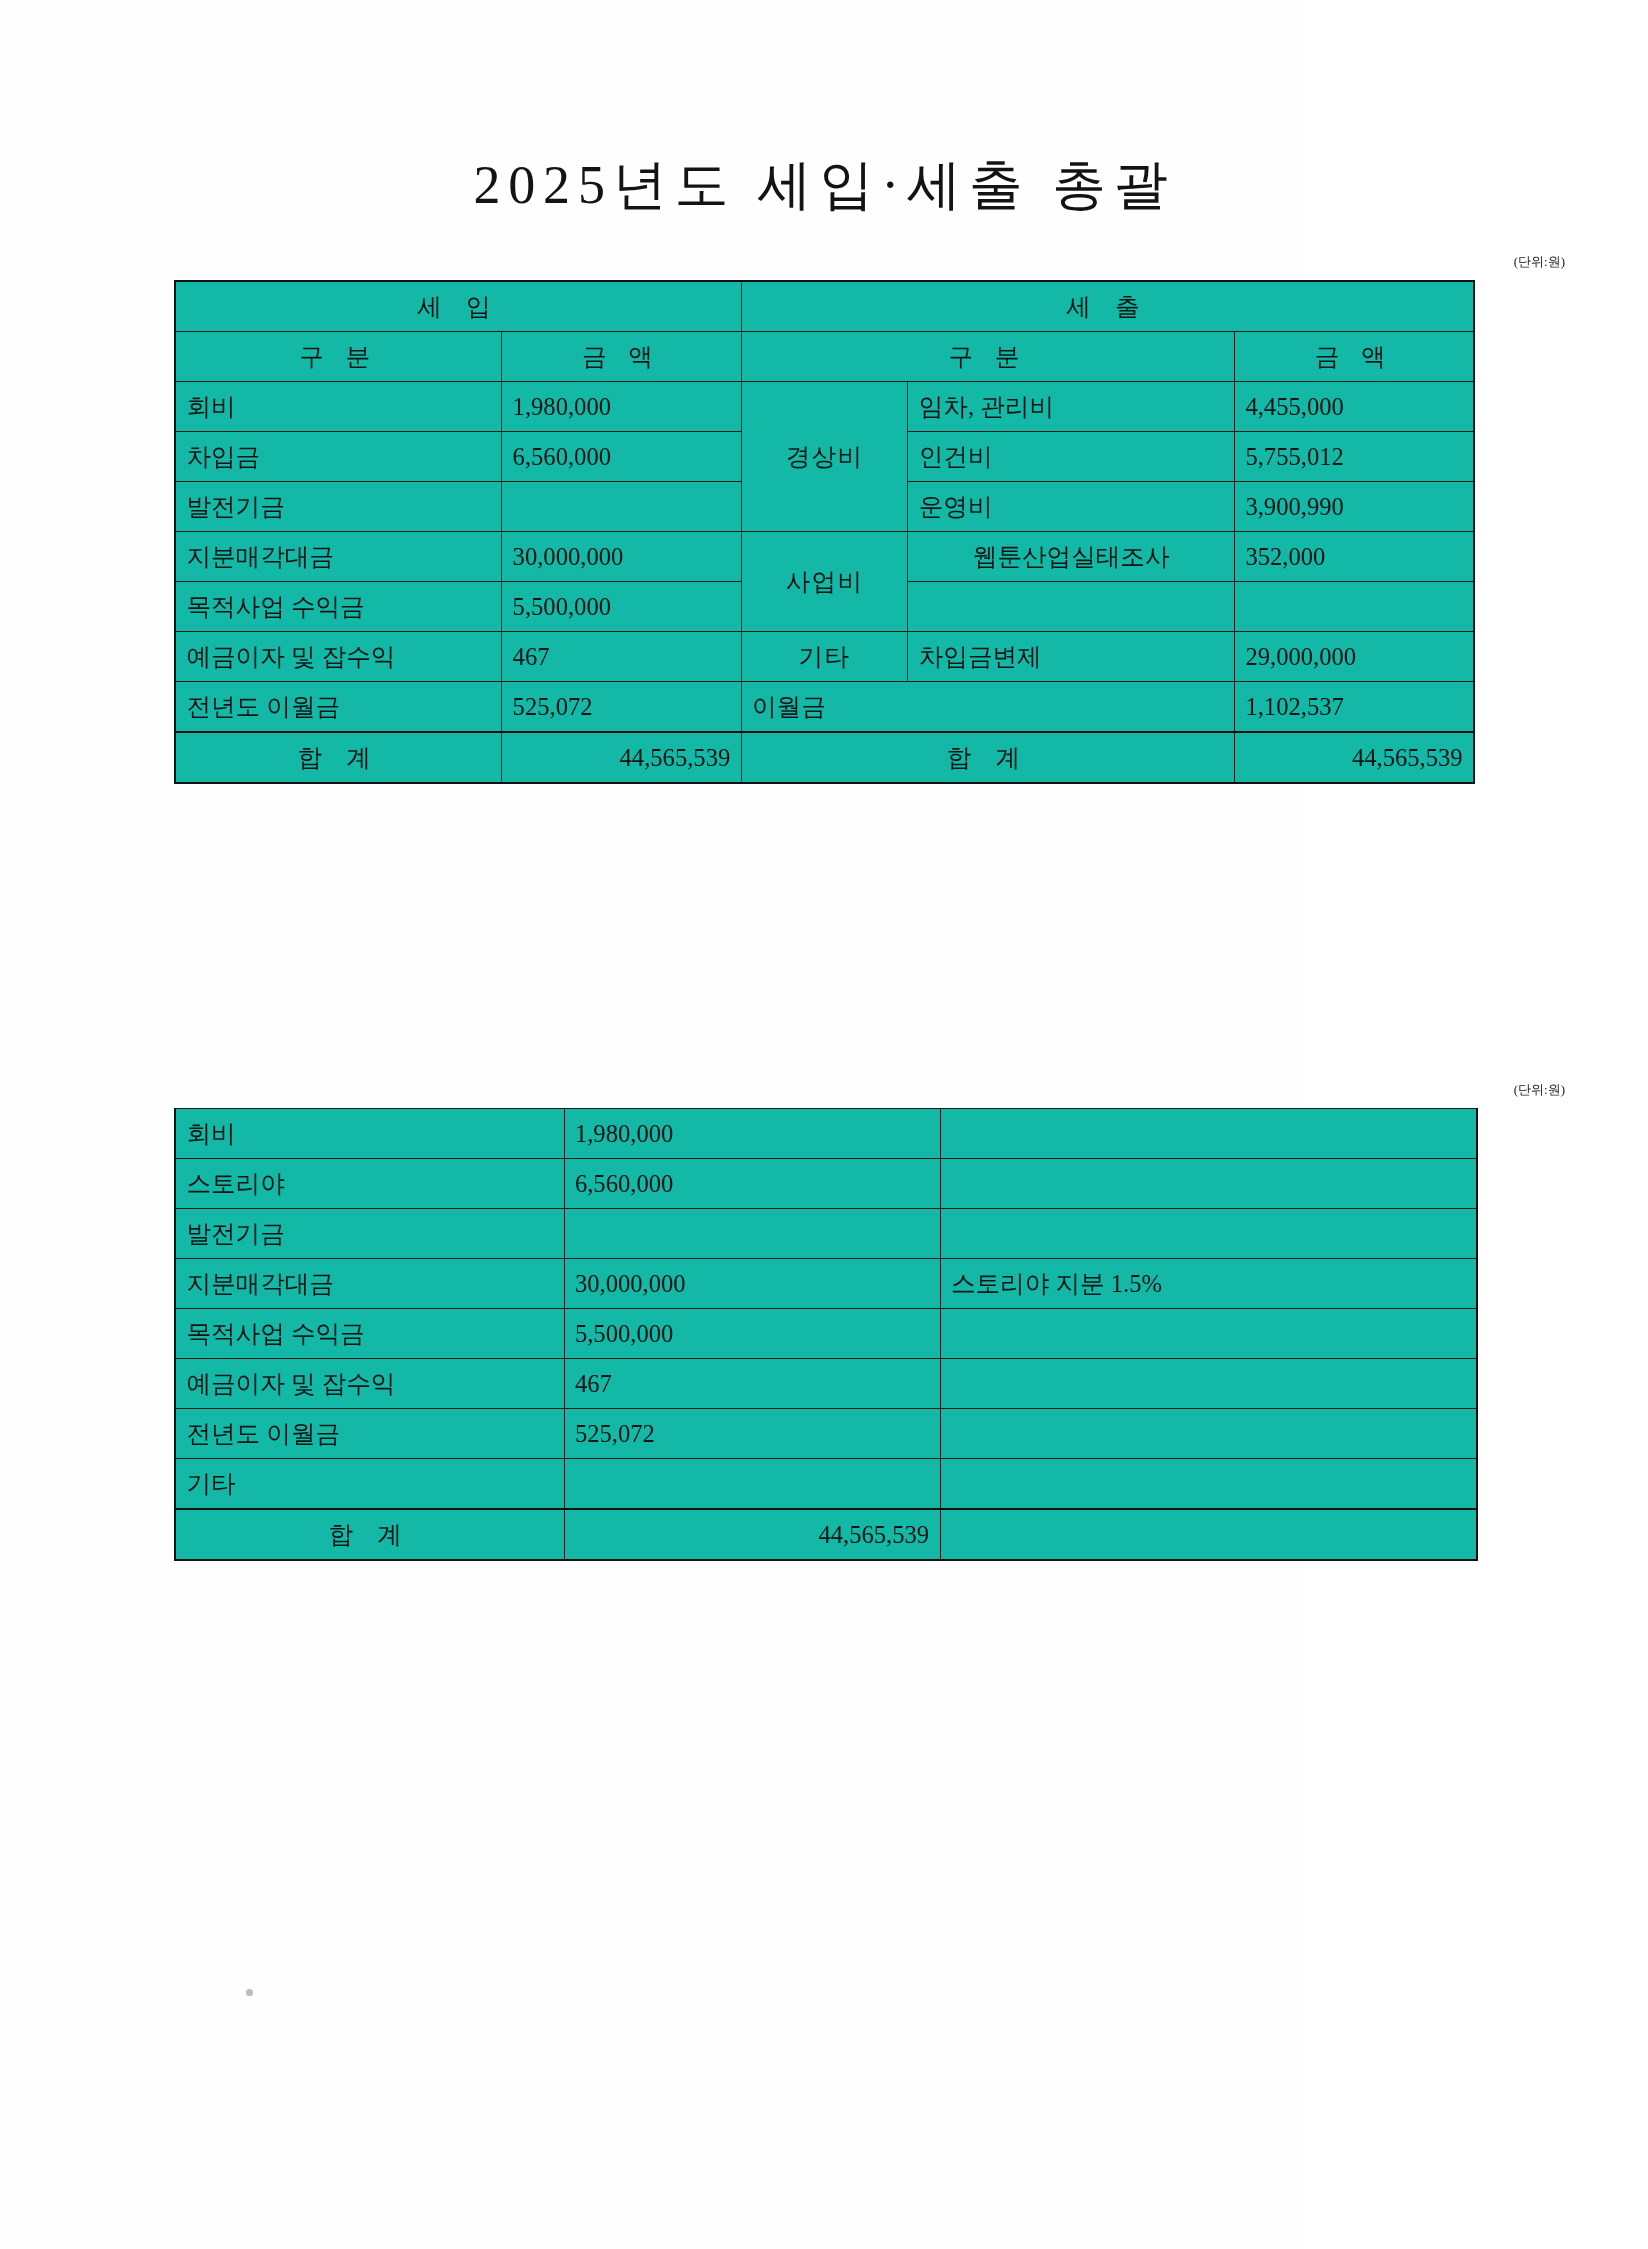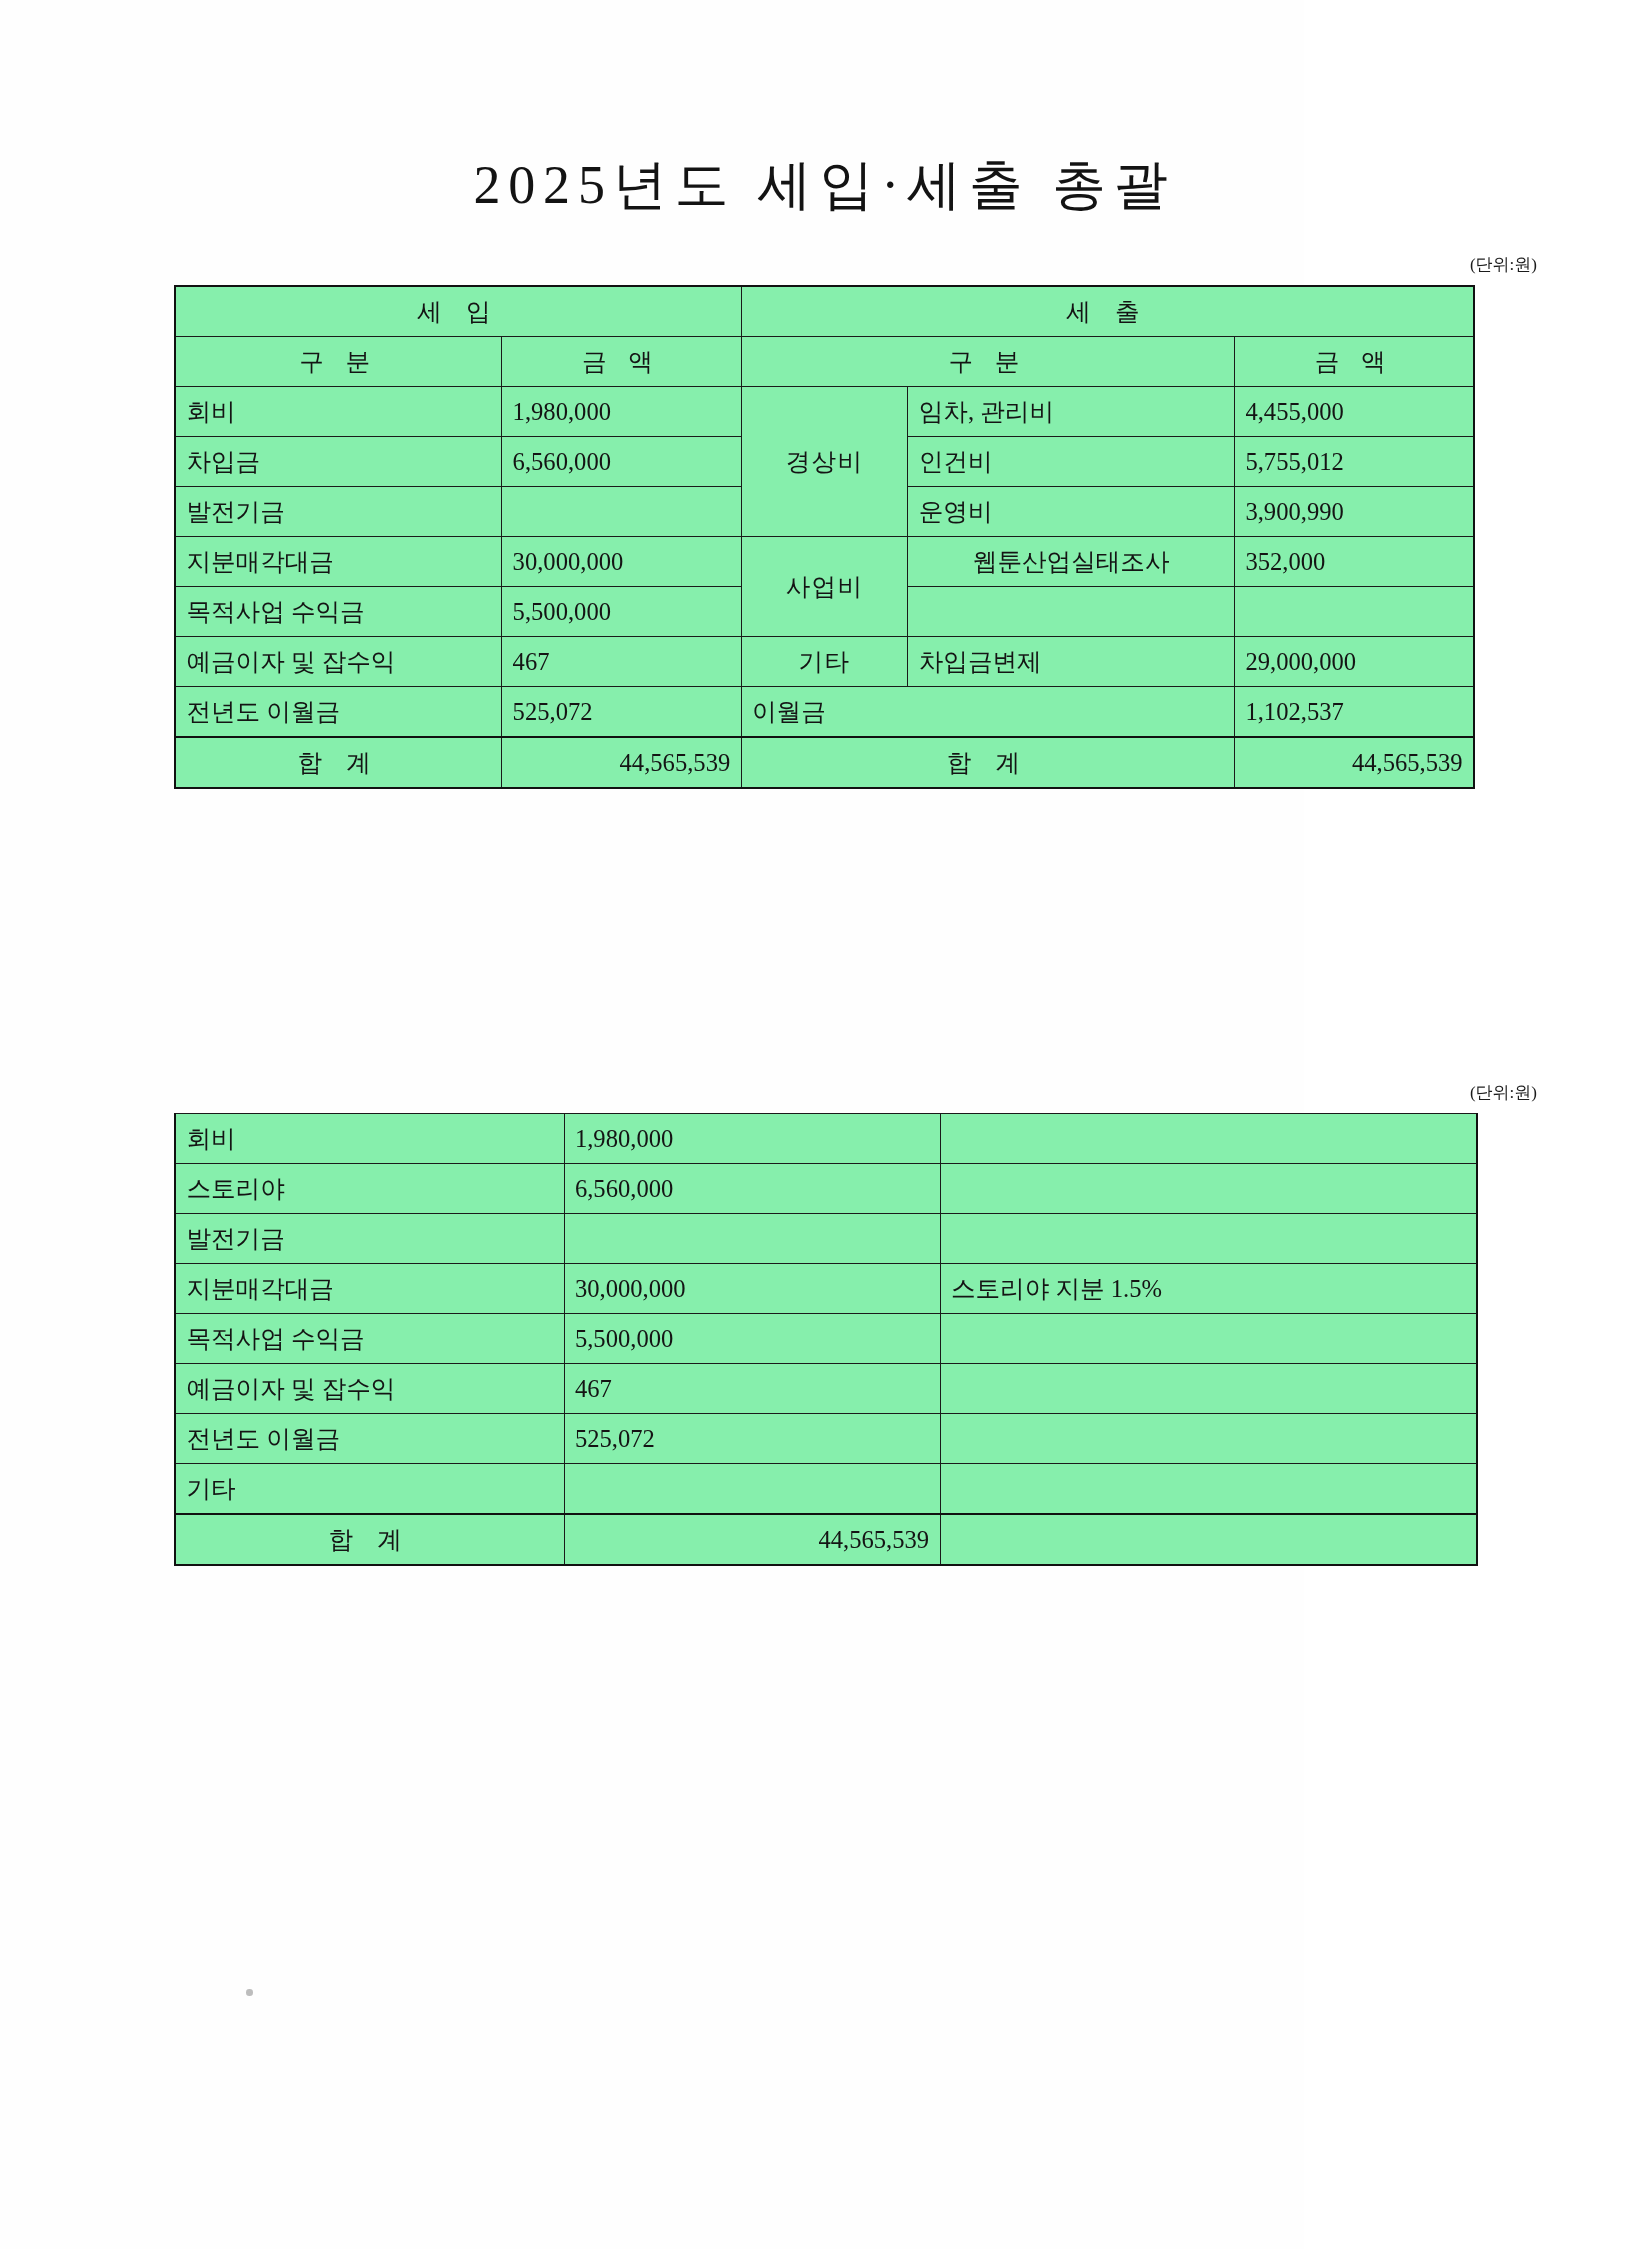--- a/index.html
+++ b/index.html
@@ -39,39 +39,39 @@
     letter-spacing: 7.8px;
     font-weight: 400;
     font-family: "Liberation Serif", "DejaVu Serif", serif;
     color: #131313;
     margin: 0;
     padding: 0;
     white-space: nowrap;
   }
 
   .unit-note {
-    font-size: 17px;
+    font-size: 13px;
     text-align: right;
-    padding-right: 112px;
+    padding-right: 84px;
     margin-top: 31px;
     color: #1b1b1b;
     letter-spacing: 0px;
   }
 
   .table-wrap {
     margin-top: 9px;
     padding-left: 174px;
     padding-right: 174px;
   }
 
   table.fin {
     border-collapse: collapse;
     width: 1301px;
     table-layout: fixed;
-    background: #86efac;
+    background: #14b8a6;
   }
   table.fin td, table.fin th {
     border: 1.3px solid #1a1a1a;
     height: 49px;
     font-size: 24.6px;
     font-weight: 400;
     padding: 0 10.4px;
     color: #141414;
     font-family: "Liberation Serif", "DejaVu Serif", serif;
     vertical-align: middle;

